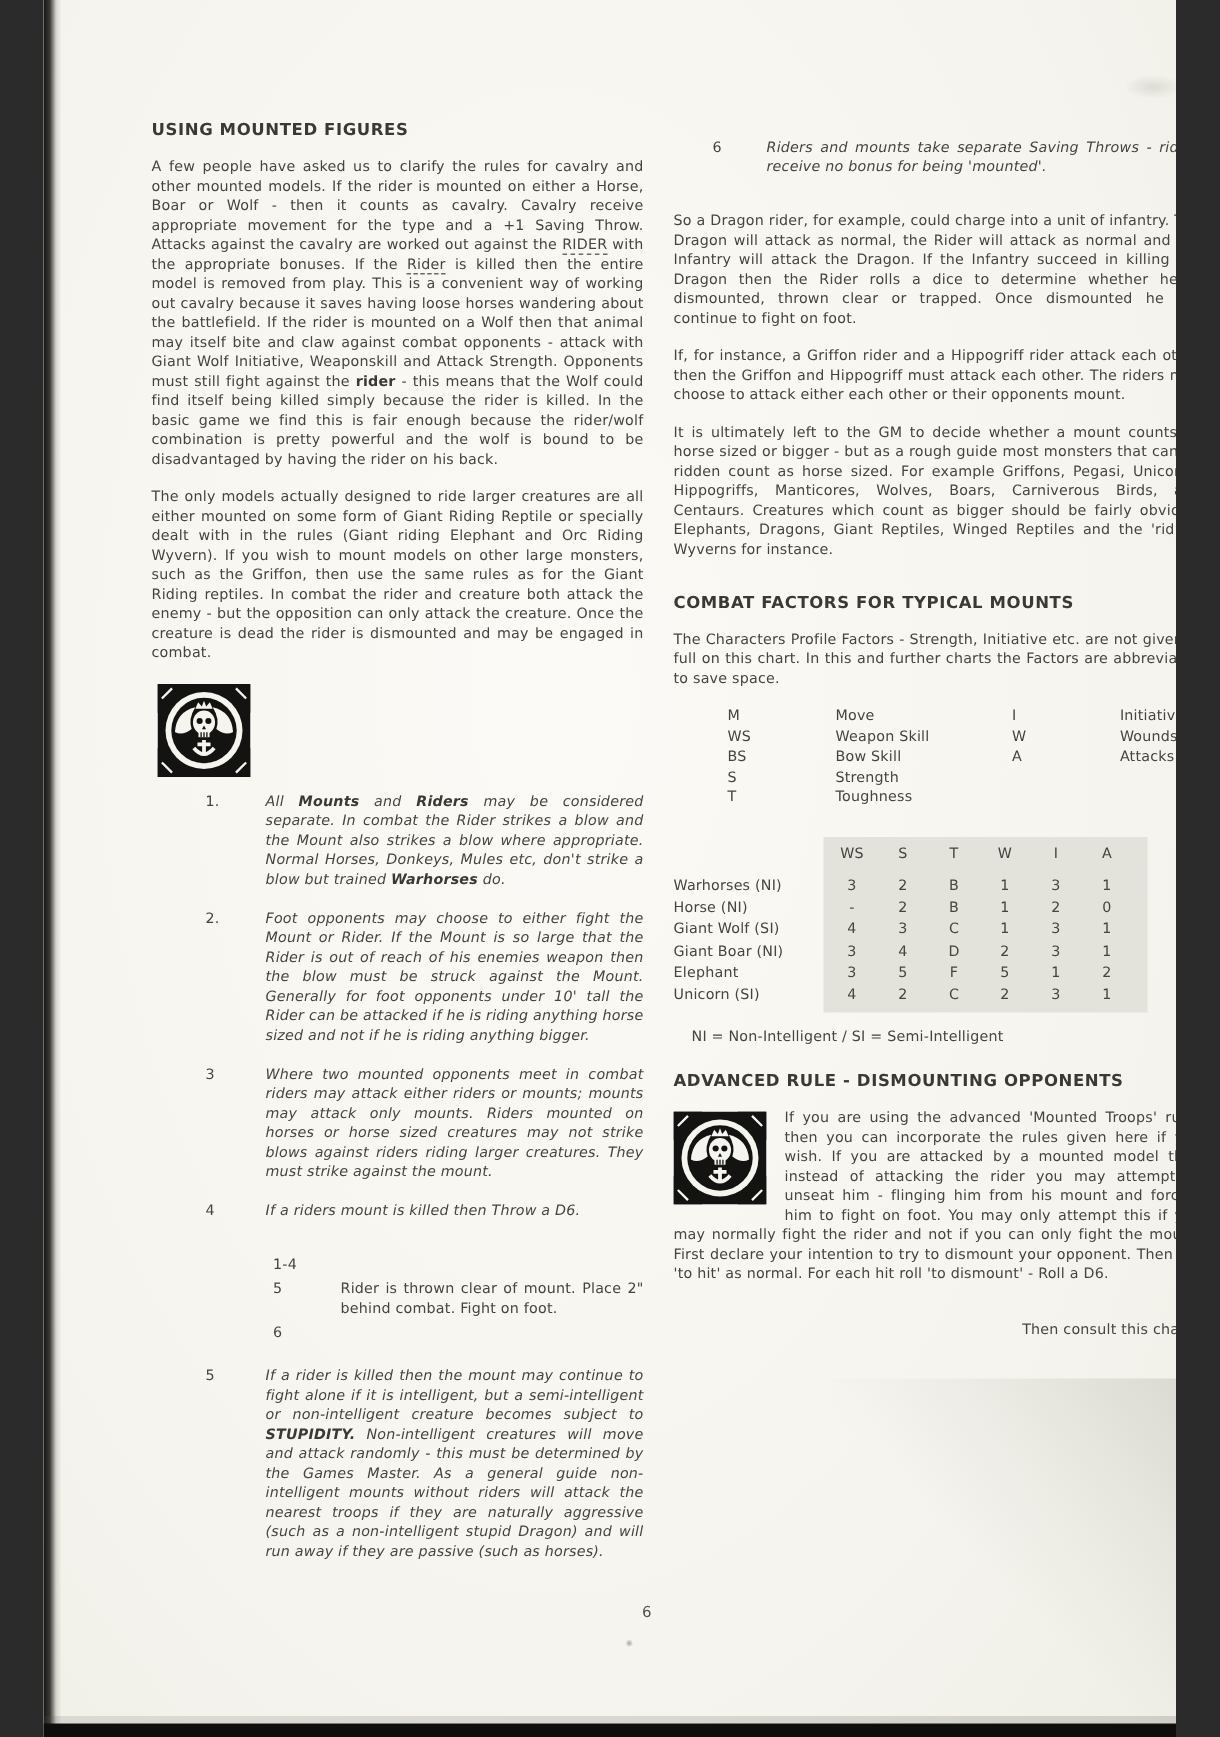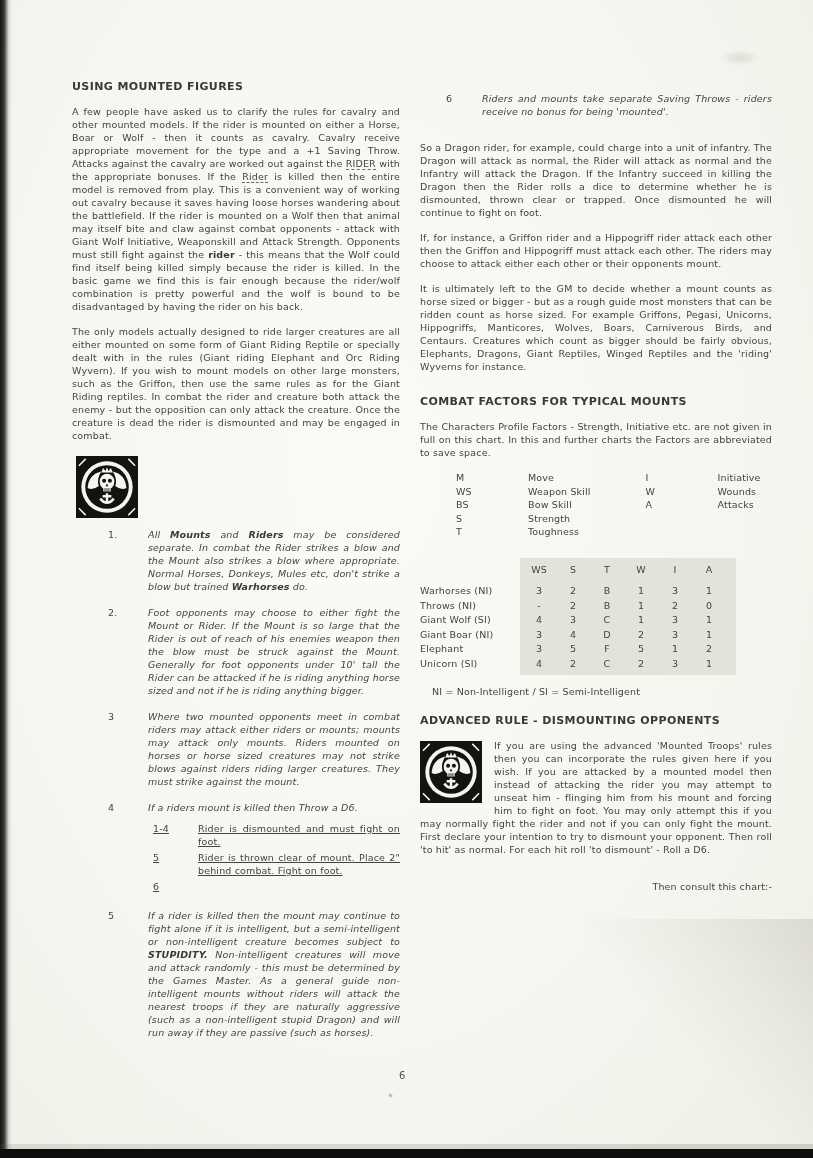--- a/index.html
+++ b/index.html
@@ -1,17 +1,17 @@
 <!DOCTYPE html>
 <html><head>
 <meta charset="utf-8">
 <style>
   html,body{margin:0;padding:0;background:#2b2b2b;}
   .page{
-    position:relative;width:813px;height:1158px;margin:0 auto;
+    position:relative;width:755px;height:1158px;margin:0 auto;
     background:
       radial-gradient(ellipse at 45% 40%, #fbfaf6 0%, #f6f5ef 60%, #efeee7 100%);
     overflow:hidden;
     font-family:"DejaVu Sans", sans-serif;
     color:#45443f;
   }
   
   .edge-left{position:absolute;left:0;top:0;bottom:0;width:12px;
     background:linear-gradient(to right,#141414 0%,#3c3a36 35%,rgba(120,118,110,.25) 70%,transparent 100%);}
   .edge-bottom{position:absolute;left:0;bottom:0;right:0;height:9px;background:#0e0e0d;}
@@ -37,21 +37,21 @@
 
   
   .emblem{width:62px;height:62px;float:left;margin:2px 14px 4px 4px;}
   .emblem-r{margin:2px 12px 4px 0;}
 
   
   .item{display:flex;margin:0 0 13px 0;}
   .inum{flex:0 0 38px;padding-left:36px;box-sizing:border-box;flex-basis:76px;color:#45443f;}
   .ibody{flex:1;min-width:0;}
   .ibody p.rich{margin:0;font-style:italic;}
-  .subrows{margin:8px 0 0 5px;text-decoration:underline;}
+  .subrows{margin:23px 0 0 5px;}
   .subrow{display:flex;margin:0 0 3px 0;}
   .subroll{flex:0 0 45px;}
   .subtext{flex:1;text-align:justify;}
   .col-right .item .inum{flex-basis:62px;padding-left:26px;}
 
   
   .abbrev-wrap{display:flex;margin:5px 0 24px 36px;}
   .abbrev-col1{width:210px;}
   .abbrev-col2{width:140px;}
   .abrow{display:flex;line-height:13.5px;}
@@ -138,21 +138,20 @@
             <p class="rich"><span>Where two mounted opponents meet in combat riders may attack either riders or mounts; mounts may attack only mounts. Riders mounted on horses or horse sized creatures may not strike blows against riders riding larger creatures. They must strike against the mount.</span></p>
           </div>
         </div>
         <div class="item">
           <div class="inum">4</div>
           <div class="ibody">
             <p class="rich"><span>If a riders mount is killed then Throw a D6.</span></p>
             <div class="subrows">
               <div class="subrow">
                 <span class="subroll">1-4</span>
-                <span class="subtext">Rider is dismounted and must fight on foot.</span>
               </div>
               <div class="subrow">
                 <span class="subroll">5</span>
                 <span class="subtext">Rider is thrown clear of mount. Place 2" behind combat. Fight on foot.</span>
               </div>
               <div class="subrow">
                 <span class="subroll">6</span>
               </div>
             </div>
           </div>
@@ -234,21 +233,21 @@
           <span class="scell shead">I</span>
           <span class="scell shead">A</span>
           <span class="sgap"></span>
           <span class="scell sname">Warhorses (NI)</span>
           <span class="scell sval">3</span>
           <span class="scell sval">2</span>
           <span class="scell sval">B</span>
           <span class="scell sval">1</span>
           <span class="scell sval">3</span>
           <span class="scell sval">1</span>
-          <span class="scell sname">Throws (NI)</span>
+          <span class="scell sname">Horse (NI)</span>
           <span class="scell sval">-</span>
           <span class="scell sval">2</span>
           <span class="scell sval">B</span>
           <span class="scell sval">1</span>
           <span class="scell sval">2</span>
           <span class="scell sval">0</span>
           <span class="scell sname">Giant Wolf (SI)</span>
           <span class="scell sval">4</span>
           <span class="scell sval">3</span>
           <span class="scell sval">C</span>

